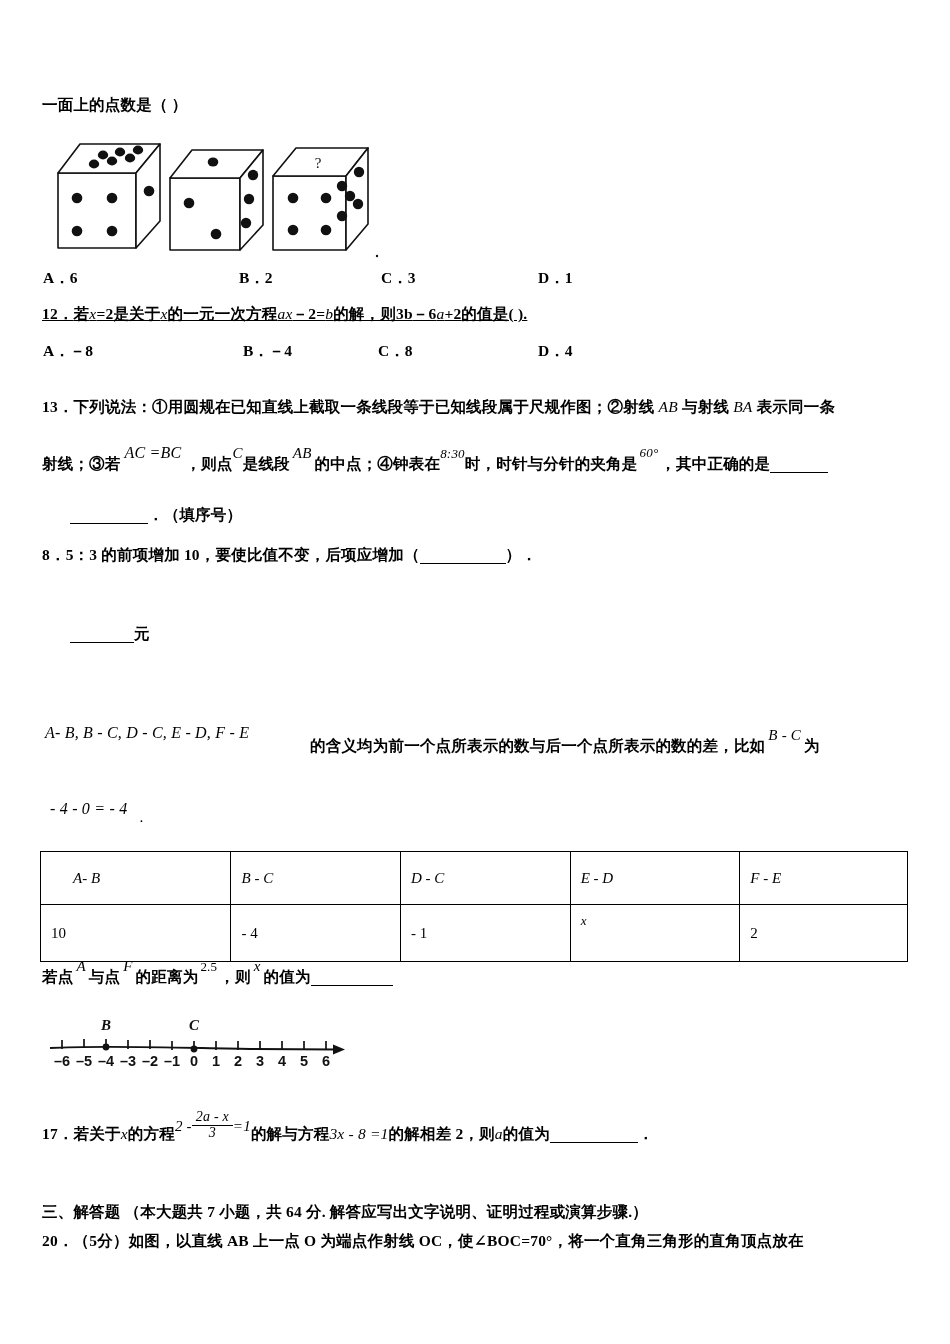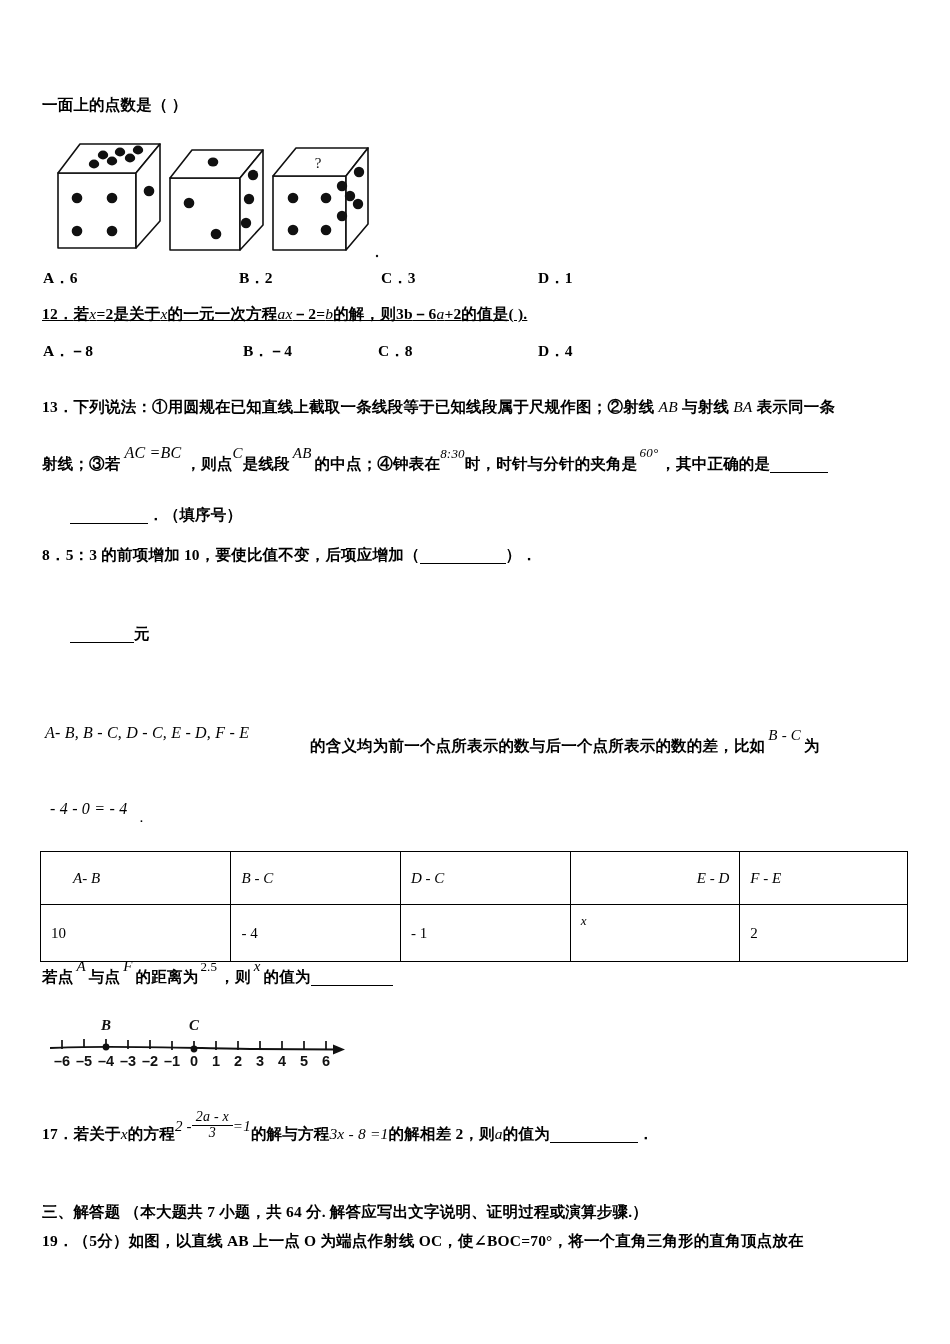--- a/index.html
+++ b/index.html
@@ -246,21 +246,21 @@
   <div class="ln" style="left:50px; top:800px;">
     <span class="mathi" style="font-size:16px; font-weight:normal;">- 4 - 0 = - 4</span><span style="position:relative; top:8px; left:12px; font-weight:normal;">.</span>
   </div>
 
   <table class="q16" style="left:40px; top:851px; width:868px;">
     <tbody>
         <tr>
       <td class="hdr" style="width:172px;padding-left:32px;">A- B</td>
       <td class="hdr" style="width:174px;">B - C</td>
       <td class="hdr" style="width:174px;">D - C</td>
-      <td class="hdr" style="width:174px;text-align:right;">E - D</td>
+      <td class="hdr" style="width:174px;">E - D</td>
       <td class="hdr" style="width:172px;">F - E</td>
     </tr>
     <tr>
       <td class="val">10</td>
       <td class="val">- 4</td>
       <td class="val">- 1</td>
       <td class="val" style="font-style:italic; font-size:13px; vertical-align:top; padding-top:8px;">x</td>
       <td class="val">2</td>
     </tr>
   </tbody>
@@ -316,16 +316,16 @@
     </svg>
   </div>
 
   <div class="ln" style="left:42px; top:1120px;">
     <span>17．</span><span>若关于</span><span class="mathi">x</span><span>的方程</span><span class="eqwrap" style="top:-8px;"><span>2 -</span><span class="frac"><span class="num">2a - x</span><span class="den">3</span></span><span>=1</span></span><span>的解与方程</span><span class="mathi" style="font-weight:normal;">3x - 8 =1</span><span>的解相差 2，则</span><span class="mathi">a</span><span>的值为</span><span class="blank-u" style="width:88px;">&nbsp;</span><span>．</span>
   </div>
 
   <div class="ln" style="left:42px; top:1203px;">三、解答题 （本大题共 7 小题，共 64 分. 解答应写出文字说明、证明过程或演算步骤.）</div>
 
   <div class="ln" style="left:42px; top:1232px;">
-    <span>19．</span><span>（5分）如图，以直线 AB 上一点 O 为端点作射线 OC，使∠BOC=70°，将一个直角三角形的直角顶点放在</span>
+    <span>20．</span><span>（5分）如图，以直线 AB 上一点 O 为端点作射线 OC，使∠BOC=70°，将一个直角三角形的直角顶点放在</span>
   </div>
 
 </div>
 
 </body></html>

